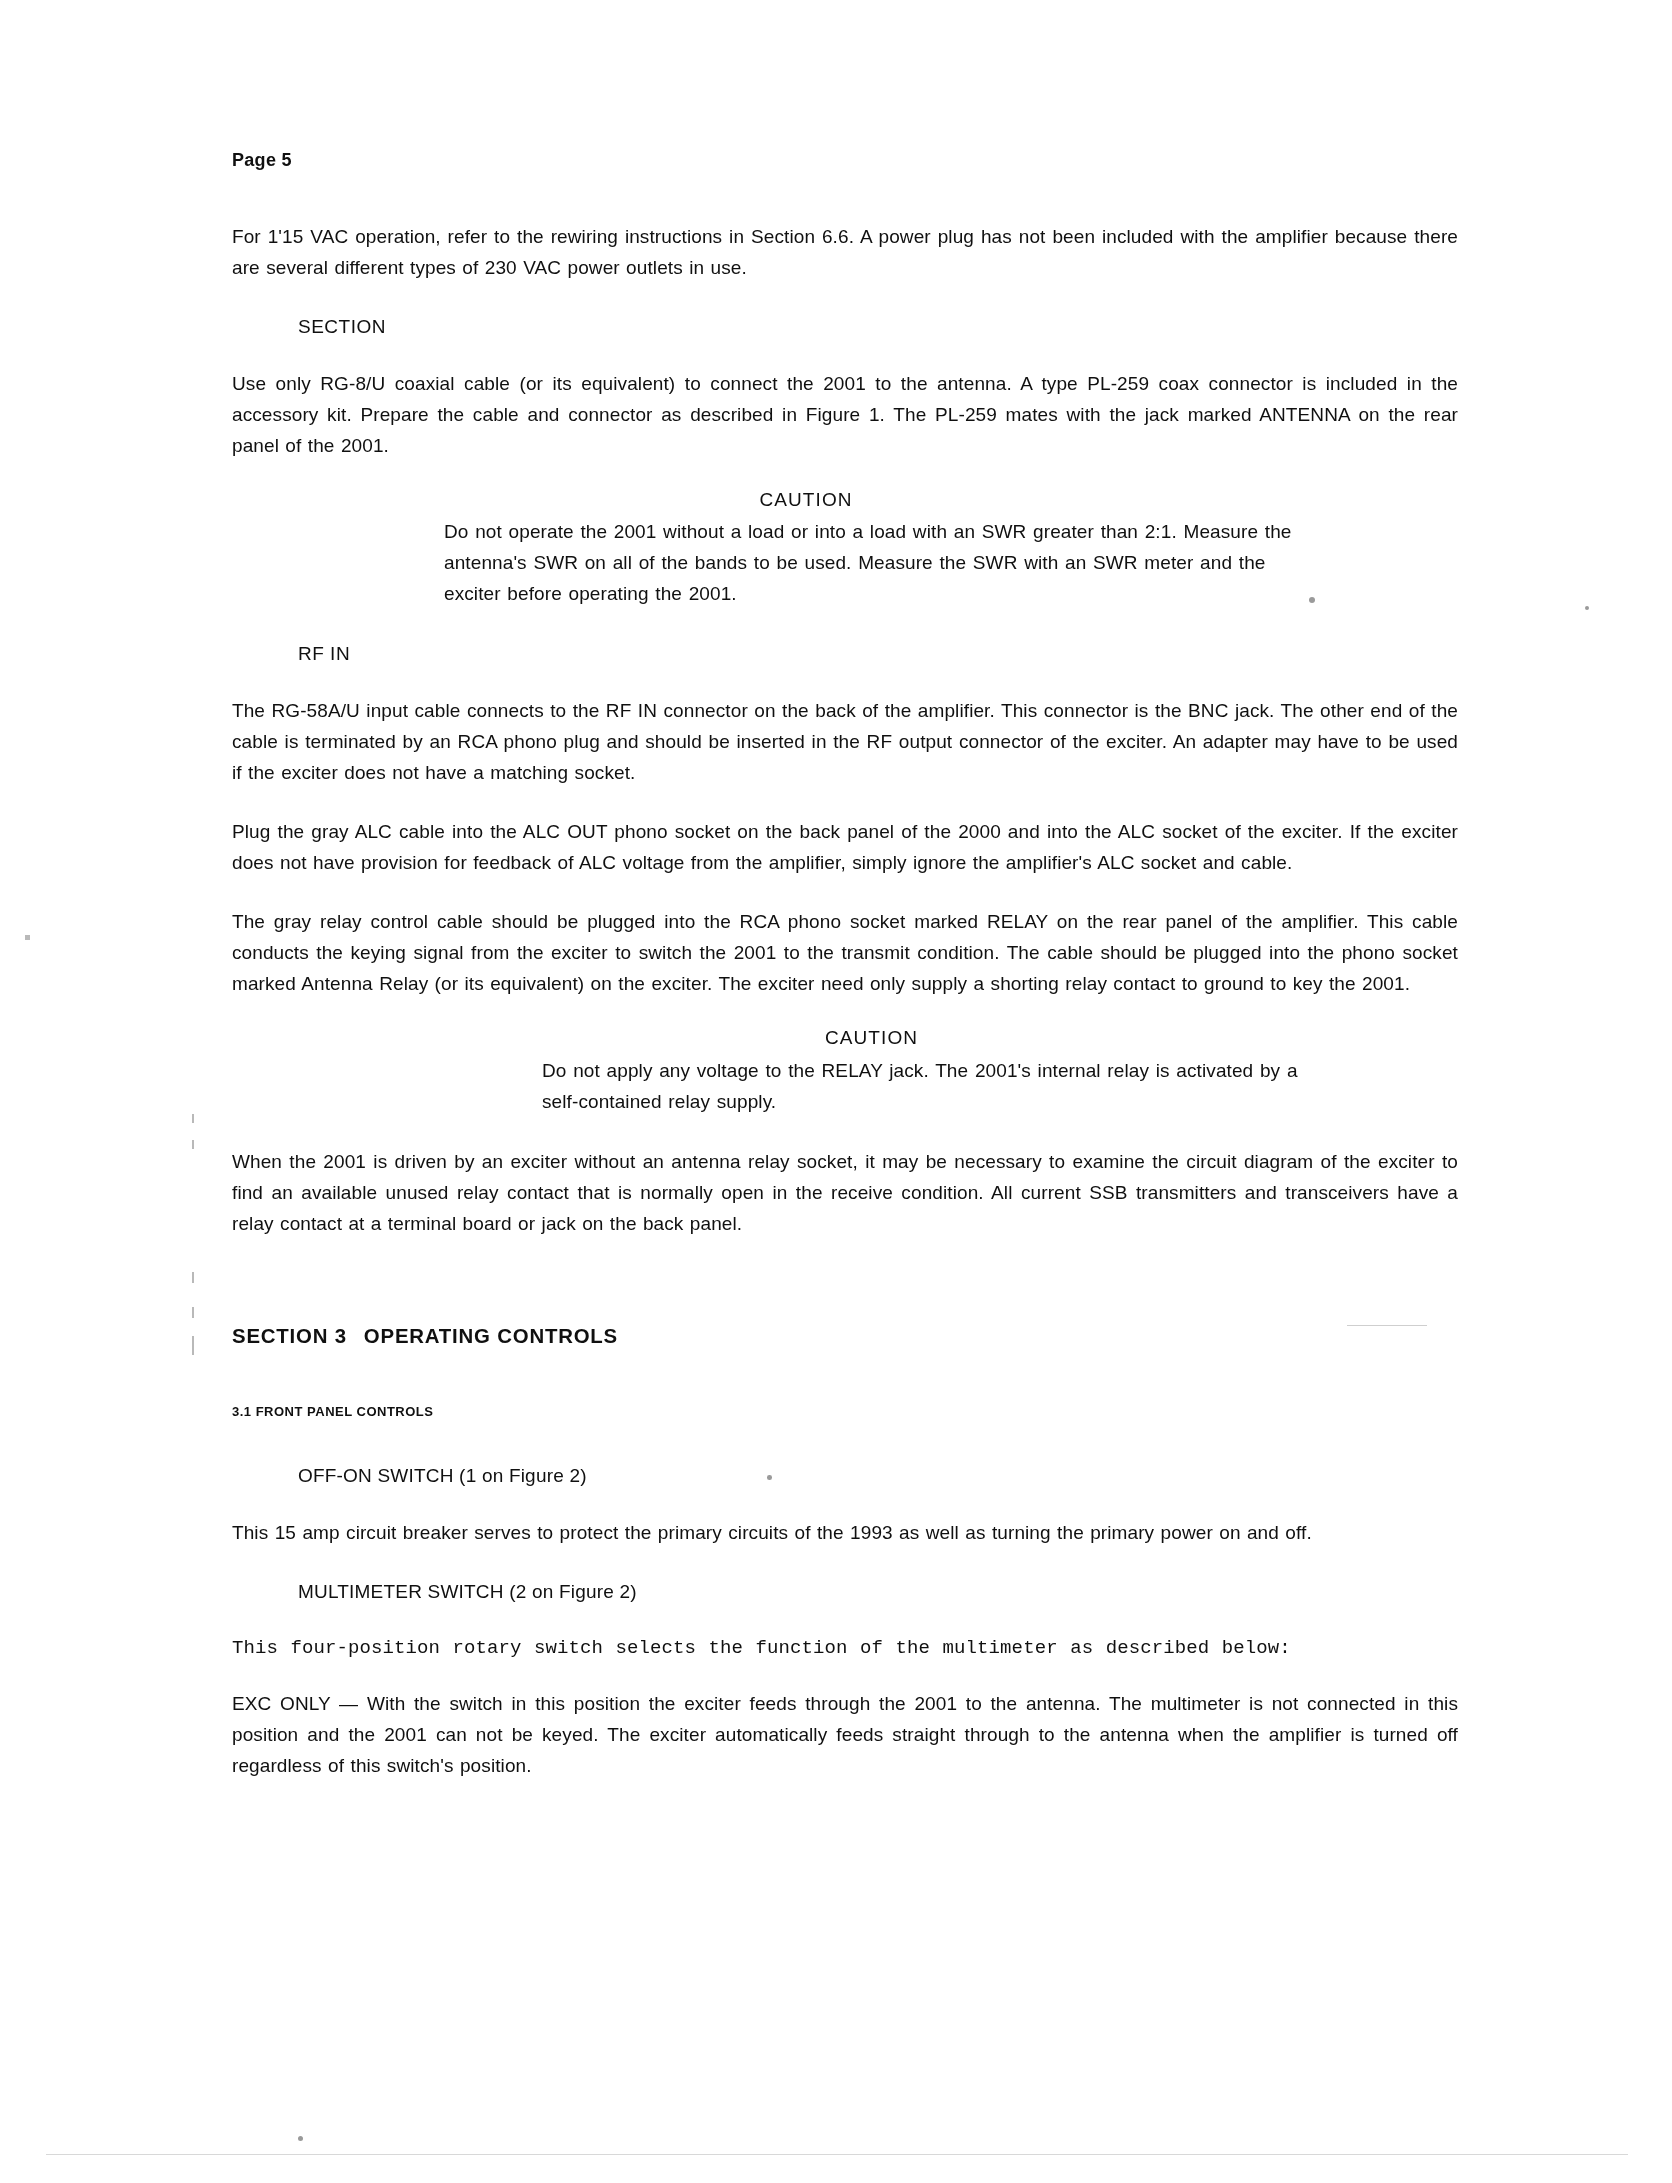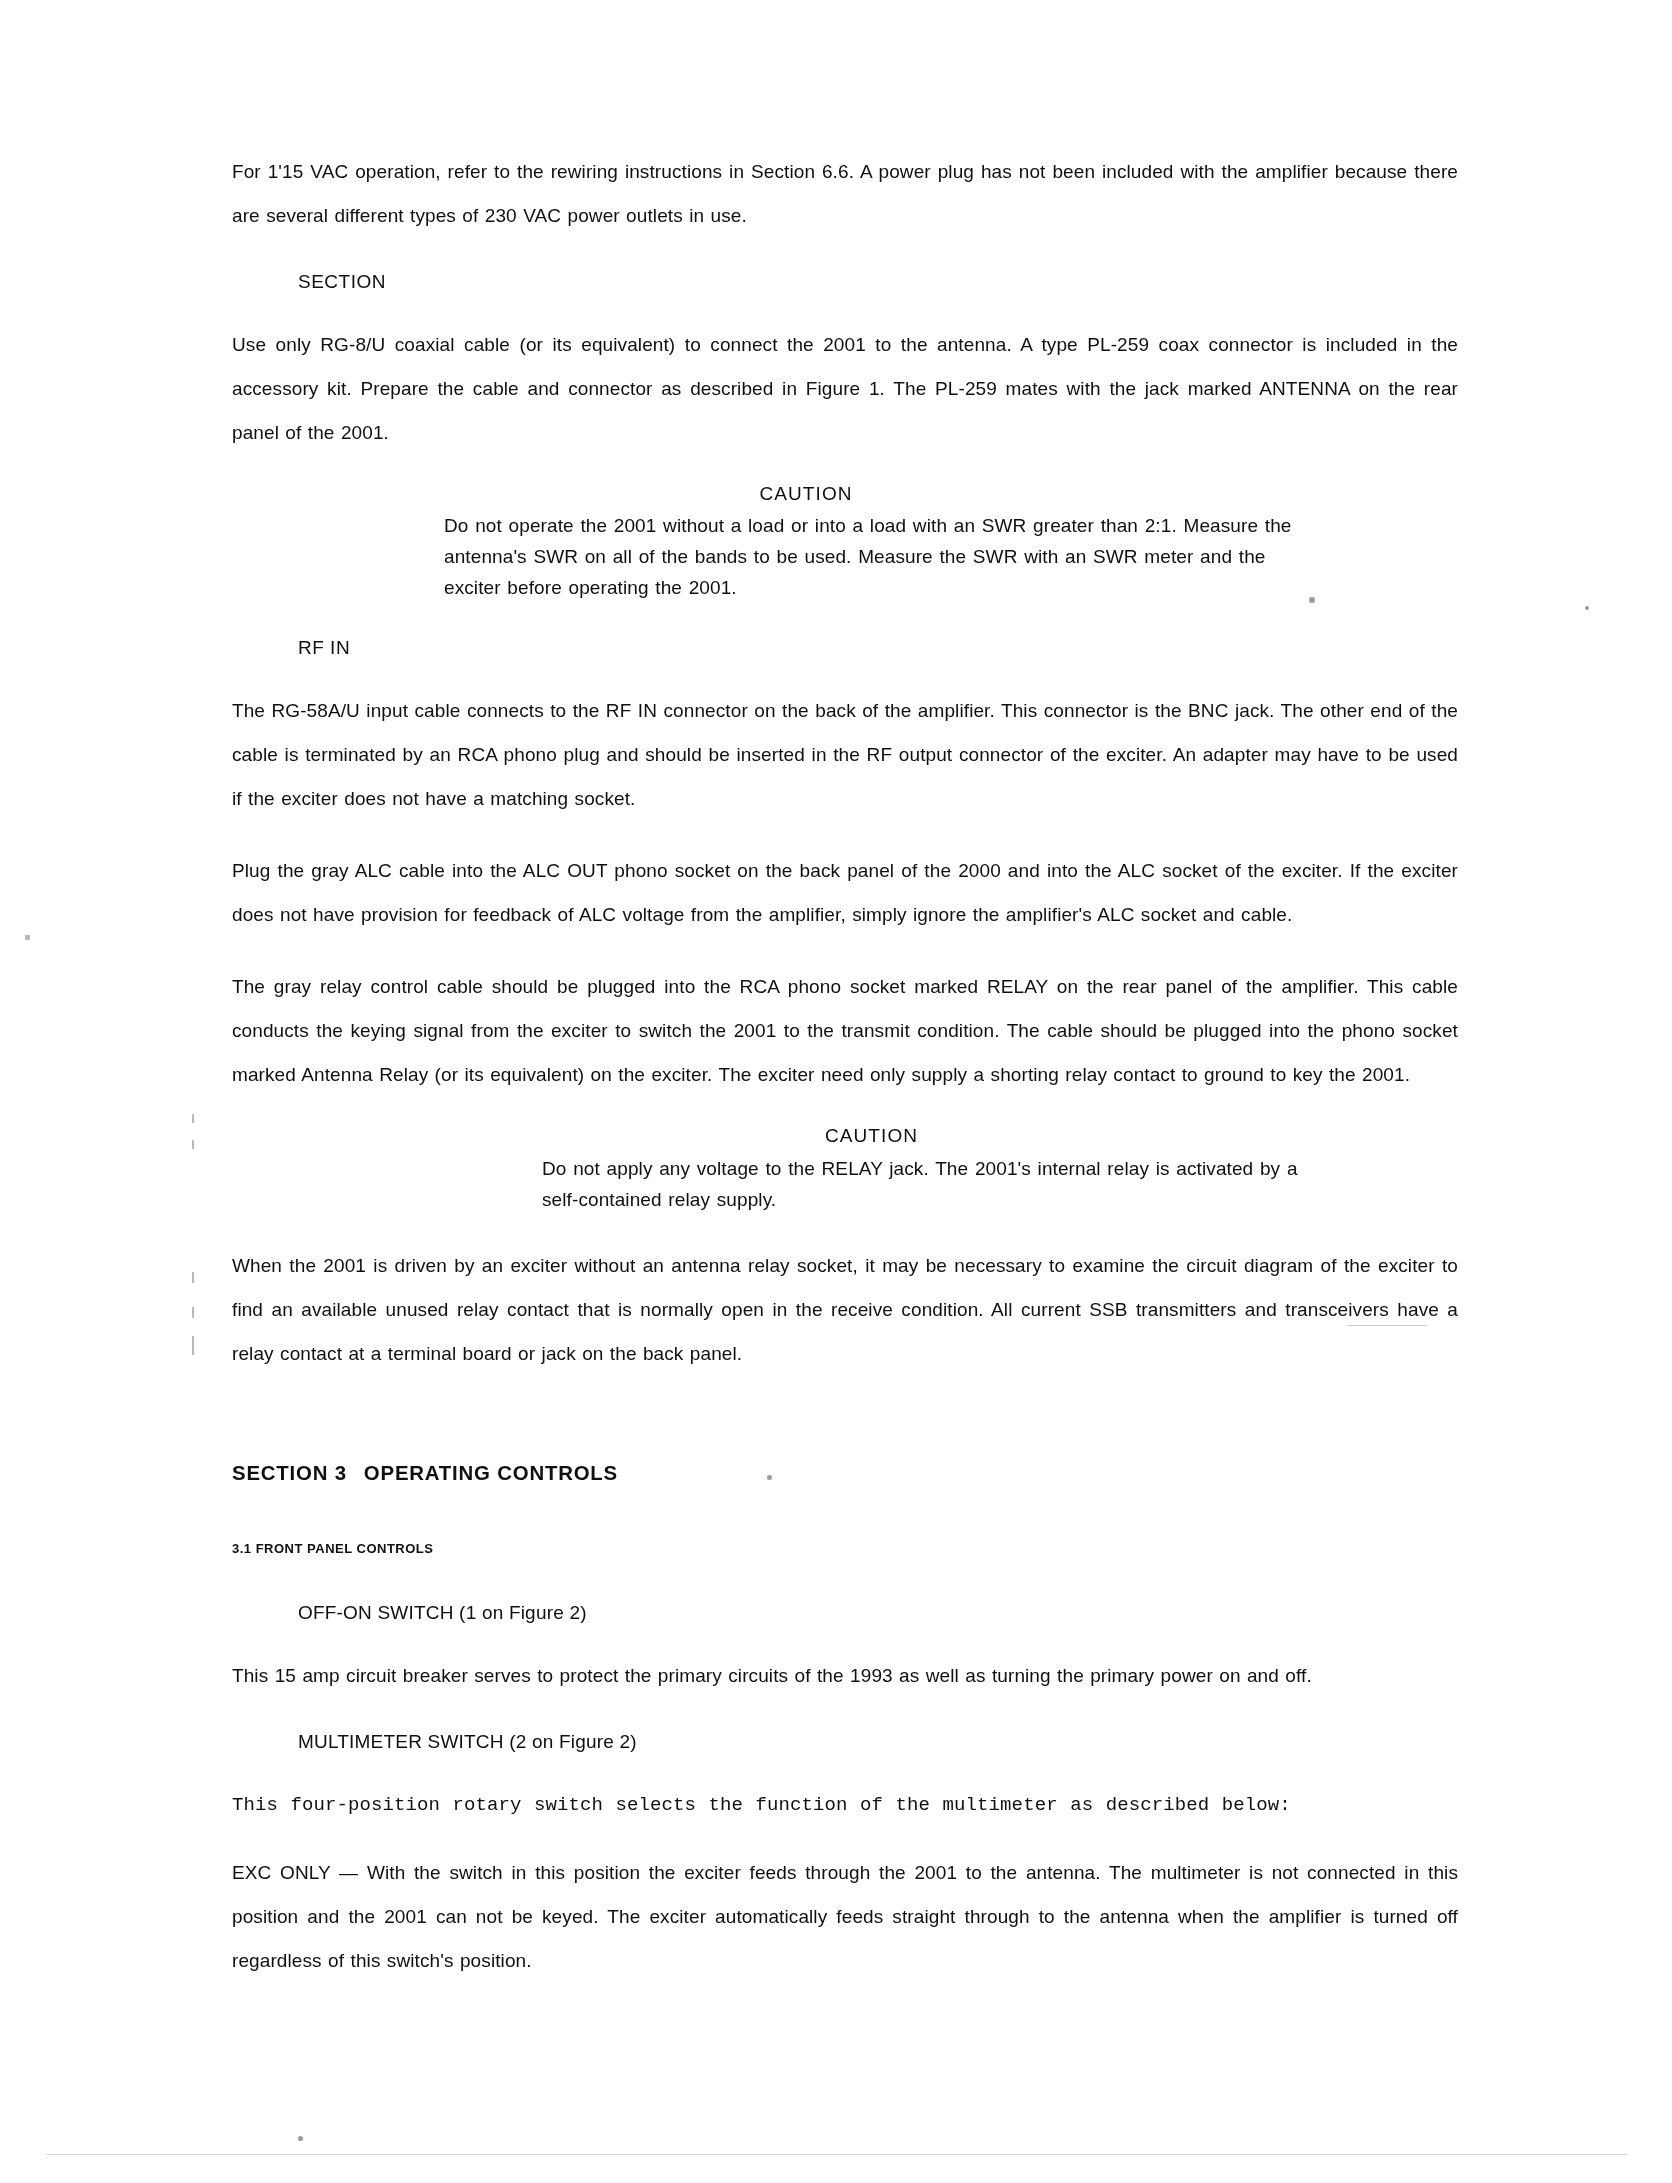--- a/index.html
+++ b/index.html
@@ -33,21 +33,21 @@
     width: 1226px;
   }
   .page-num {
     font-size: 18px;
     font-weight: bold;
     letter-spacing: 0.3px;
     margin-bottom: 50px;
   }
   p.body {
     font-size: 19px;
-    line-height: 44px;
+    line-height: 31px;
     text-align: justify;
     margin: 0 0 28px 0;
     letter-spacing: 0.1px;
     word-spacing: 1px;
   }
   p.body.tight {
     margin-bottom: 24px;
     font-family: Liberation Mono, monospace;
   }
   .subhead {
@@ -138,20 +138,21 @@
   <div class="artifact" style="left:192px; top:1336px; width:2px; height:18.5px;"></div>
   <div class="dot" style="left:1585px; top:606px; width:4px; height:4px;"></div>
   <div class="dot" style="left:1309px; top:597px; width:6px; height:6px;"></div>
   <div class="dot" style="left:767px; top:1475px; width:4.6px; height:4.6px;"></div>
   <div class="dot" style="left:298px; top:2136px; width:5.3px; height:5.3px;"></div>
   <div class="artifact" style="left:1347px; top:1325px; width:80px; height:1.3px; background:#cfcfcf;"></div>
   <div class="bottom-rule"></div>
 
   <div class="content">
 
+    <div class="page-num">Page  5</div>
 
     <p class="body">For 1'15 VAC operation, refer to the rewiring instructions in Section 6.6.   A power plug has not been included with the amplifier because there are several different types of 230 VAC power outlets in use.</p>
 
     <div class="subhead">SECTION</div>
 
     <p class="body">Use only RG-8/U coaxial cable (or its equivalent) to connect the 2001 to the antenna.  A type PL-259 coax connector is included in the accessory kit.  Prepare the cable and connector as described in Figure 1. The PL-259 mates with the jack marked ANTENNA on the rear panel of the 2001.</p>
 
     <div class="caution-block">
       <div class="caution-title">CAUTION</div>
       <div class="caution-body">Do not operate the 2001 without a load or into a load with an SWR greater than 2:1.  Measure the antenna's SWR on all of the bands to be used.  Measure the SWR with an SWR meter and the exciter before operating the 2001.</div>

